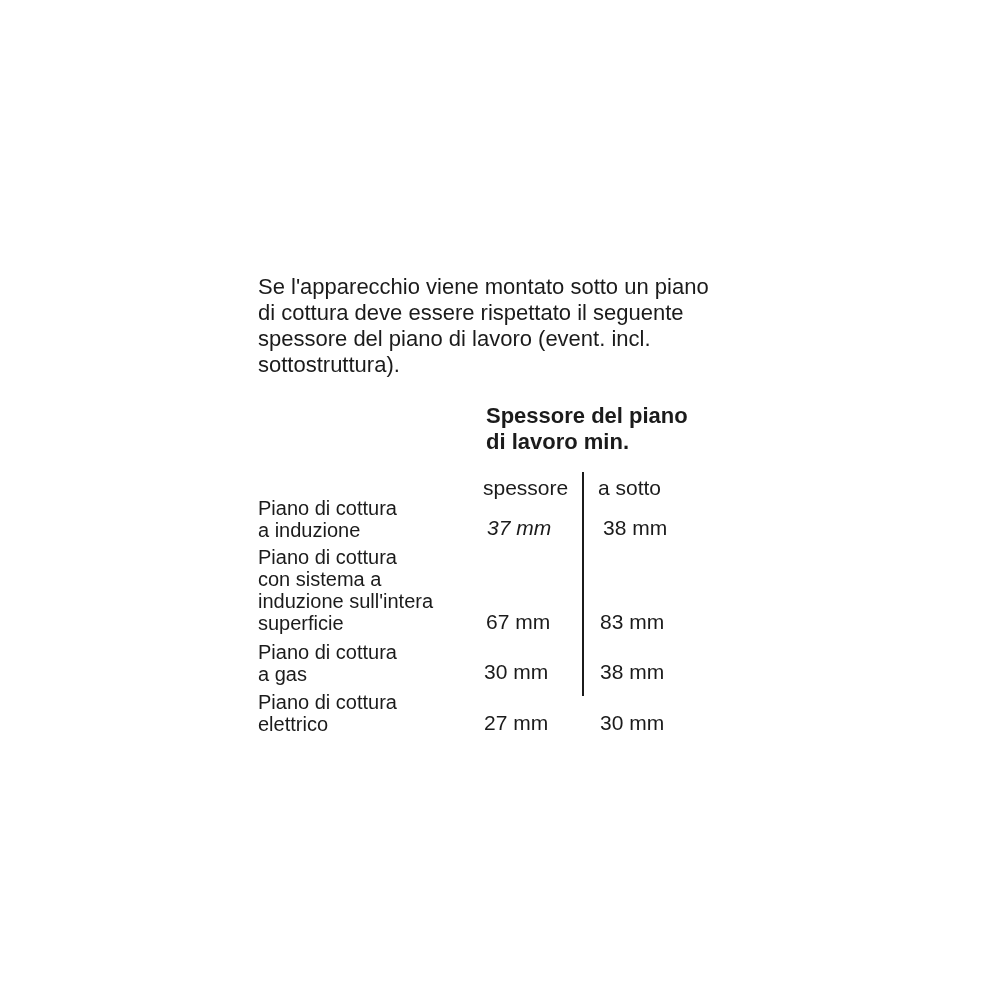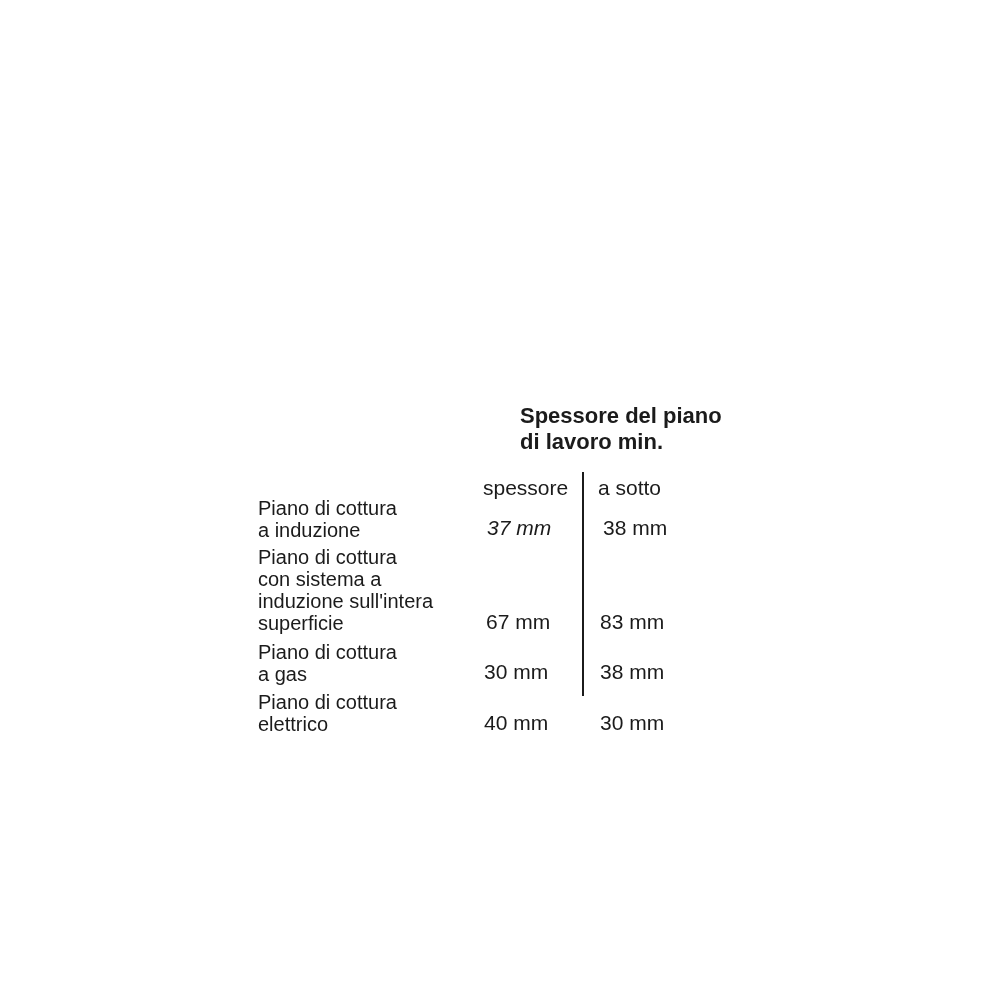--- a/index.html
+++ b/index.html
@@ -28,21 +28,21 @@
     line-height: 26px;
   }
   .col-header {
     position: absolute;
     top: 403px;
     font-size: 22px;
     line-height: 26px;
     font-weight: bold;
   }
   .col-header.h1 { left: 258px; width: 220px; }
-  .col-header.h2 { left: 520px; width: 240px; }
+  .col-header.h2 { left: 486px; width: 240px; }
   .subheader {
     position: absolute;
     top: 476px;
     font-size: 21px;
     line-height: 24px;
   }
   .subheader.s1 { left: 483px; }
   .subheader.s2 { left: 598px; }
   .vdivider {
     position: absolute;
@@ -75,20 +75,24 @@
   .r3-v2 { left: 600px; top: 660px; }
   .r4-label { top: 691px; }
   .r4-v1 { left: 484px; top: 711px; }
   .r4-v2 { left: 600px; top: 711px; }
 </style>
 </head>
 <body>
 
 <div id="page">
 
+  <p class="intro multiline">Se l'apparecchio viene montato sotto un piano
+di cottura deve essere rispettato il seguente
+spessore del piano di lavoro (event. incl.
+sottostruttura).</p>
 
 
   <div class="col-header h2 multiline">Spessore del piano
 di lavoro min.</div>
 
   <div class="subheader s1">spessore</div>
 
   <div class="subheader s2">a sotto</div>
 
   <div class="vdivider"></div>
@@ -105,16 +109,16 @@
   <div class="cell-val r2-v1">67 mm</div>
   <div class="cell-val r2-v2">83 mm</div>
 
   <div class="row-label r3-label multiline">Piano di cottura
 a gas</div>
   <div class="cell-val r3-v1">30 mm</div>
   <div class="cell-val r3-v2">38 mm</div>
 
   <div class="row-label r4-label multiline">Piano di cottura
 elettrico</div>
-  <div class="cell-val r4-v1">40 mm</div>
+  <div class="cell-val r4-v1">27 mm</div>
   <div class="cell-val r4-v2">30 mm</div>
 
 </div>
 
 </body></html>

